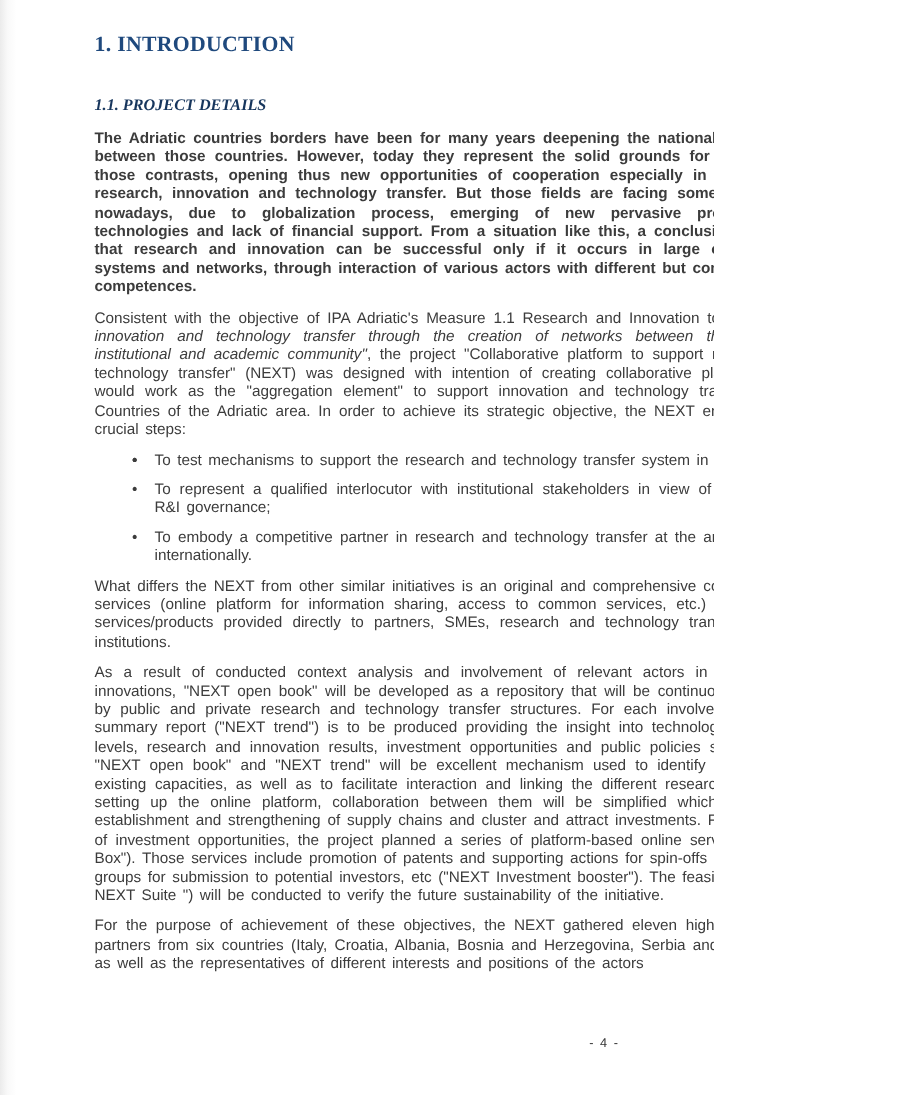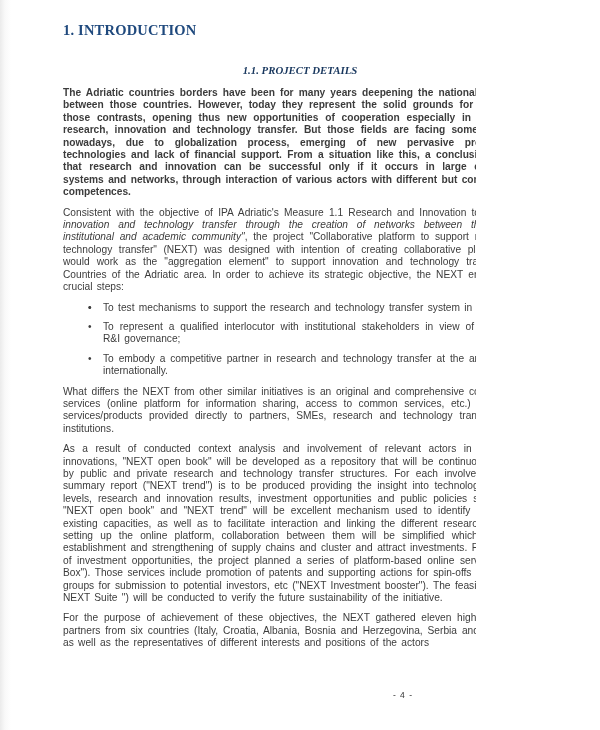--- a/index.html
+++ b/index.html
@@ -30,21 +30,20 @@
     color: #1F497D;
     margin: 0;
   }
   .section-heading {
     font-family: "Liberation Serif", serif;
     font-weight: bold;
     font-style: italic;
     font-size: 10.8px;
     color: #17365D;
     margin: 25px 0 0 0;
-    text-align: center;
   }
   .para {
     font-size: 10.2px;
     line-height: 12.4px;
     text-align: justify;
     word-spacing: 1.5px;
     margin: 8px 0 0 0;
   }
   .para.first {
     margin-top: 11px;

